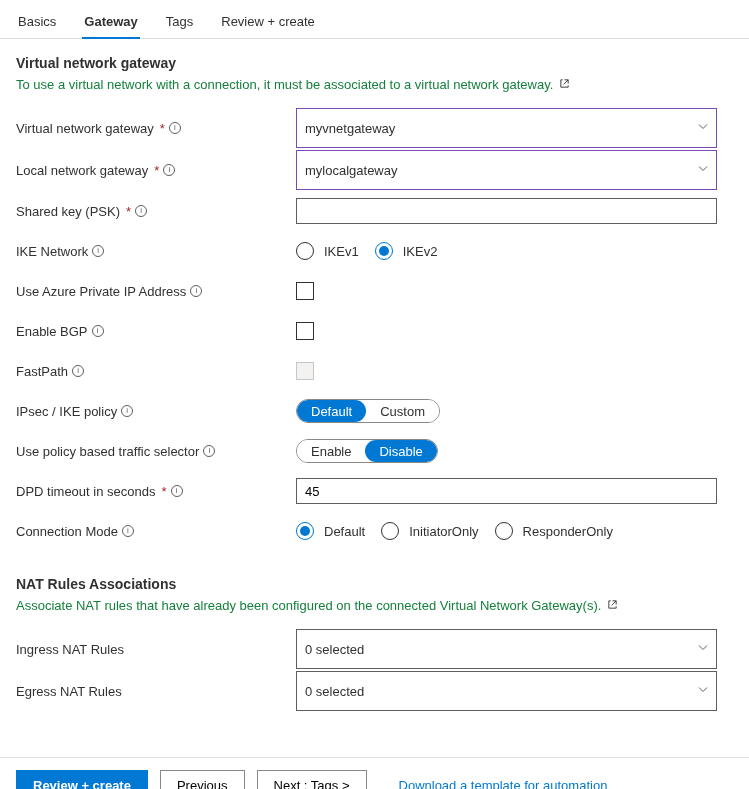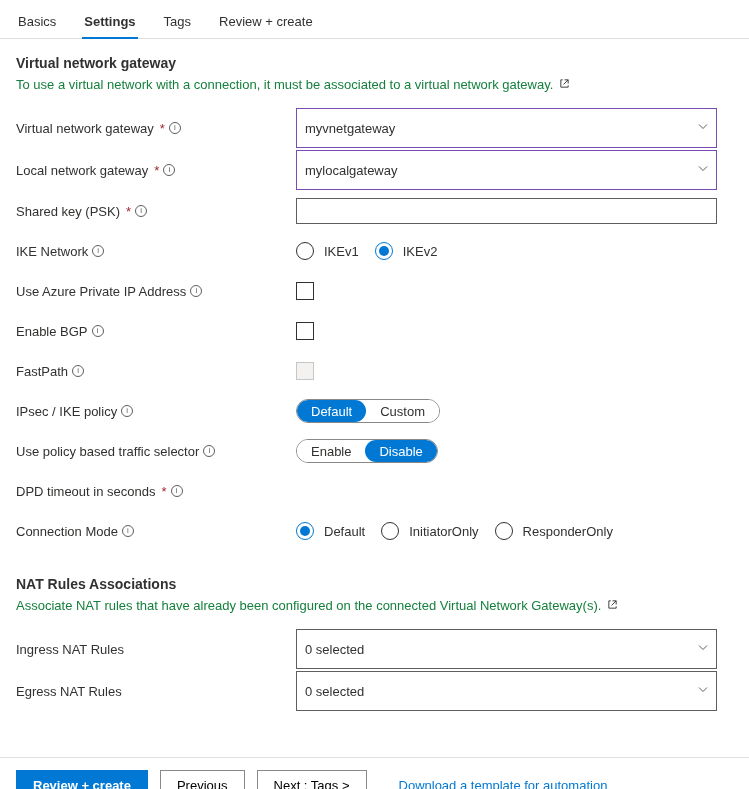--- a/index.html
+++ b/index.html
@@ -196,21 +196,21 @@
     cursor: pointer;
     font-size: 13px;
     margin-left: 20px;
   }
 </style>
 </head>
 <body>
 
 <div class="tabs">
   <div class="tab">Basics</div>
-  <div class="tab active">Settings</div>
+  <div class="tab active">Gateway</div>
   <div class="tab">Tags</div>
   <div class="tab">Review + create</div>
 </div>
 
 <div class="section">
   <div class="section-title">Virtual network gateway</div>
   <div class="section-desc">
     <span>To use a virtual network with a connection, it must be associated to a virtual network gateway.</span>
     <span class="ext-icon">
       <svg width="11" height="11" viewBox="0 0 12 12">
@@ -342,20 +342,23 @@
         <div class="pill active">Disable</div>
       </div>
     </div>
   </div>
 
   <div class="row">
     <div class="label-col">
       <span>DPD timeout in seconds</span>
       <span class="req">*</span>
       <span class="info-icon">i</span>
+    </div>
+    <div class="control-col">
+      <input class="textbox" value="45" style="">
     </div>
   </div>
 
   <div class="row">
     <div class="label-col">
       <span>Connection Mode</span>
       <span class="info-icon">i</span>
     </div>
     <div class="control-col">
       <label class="radio checked">

